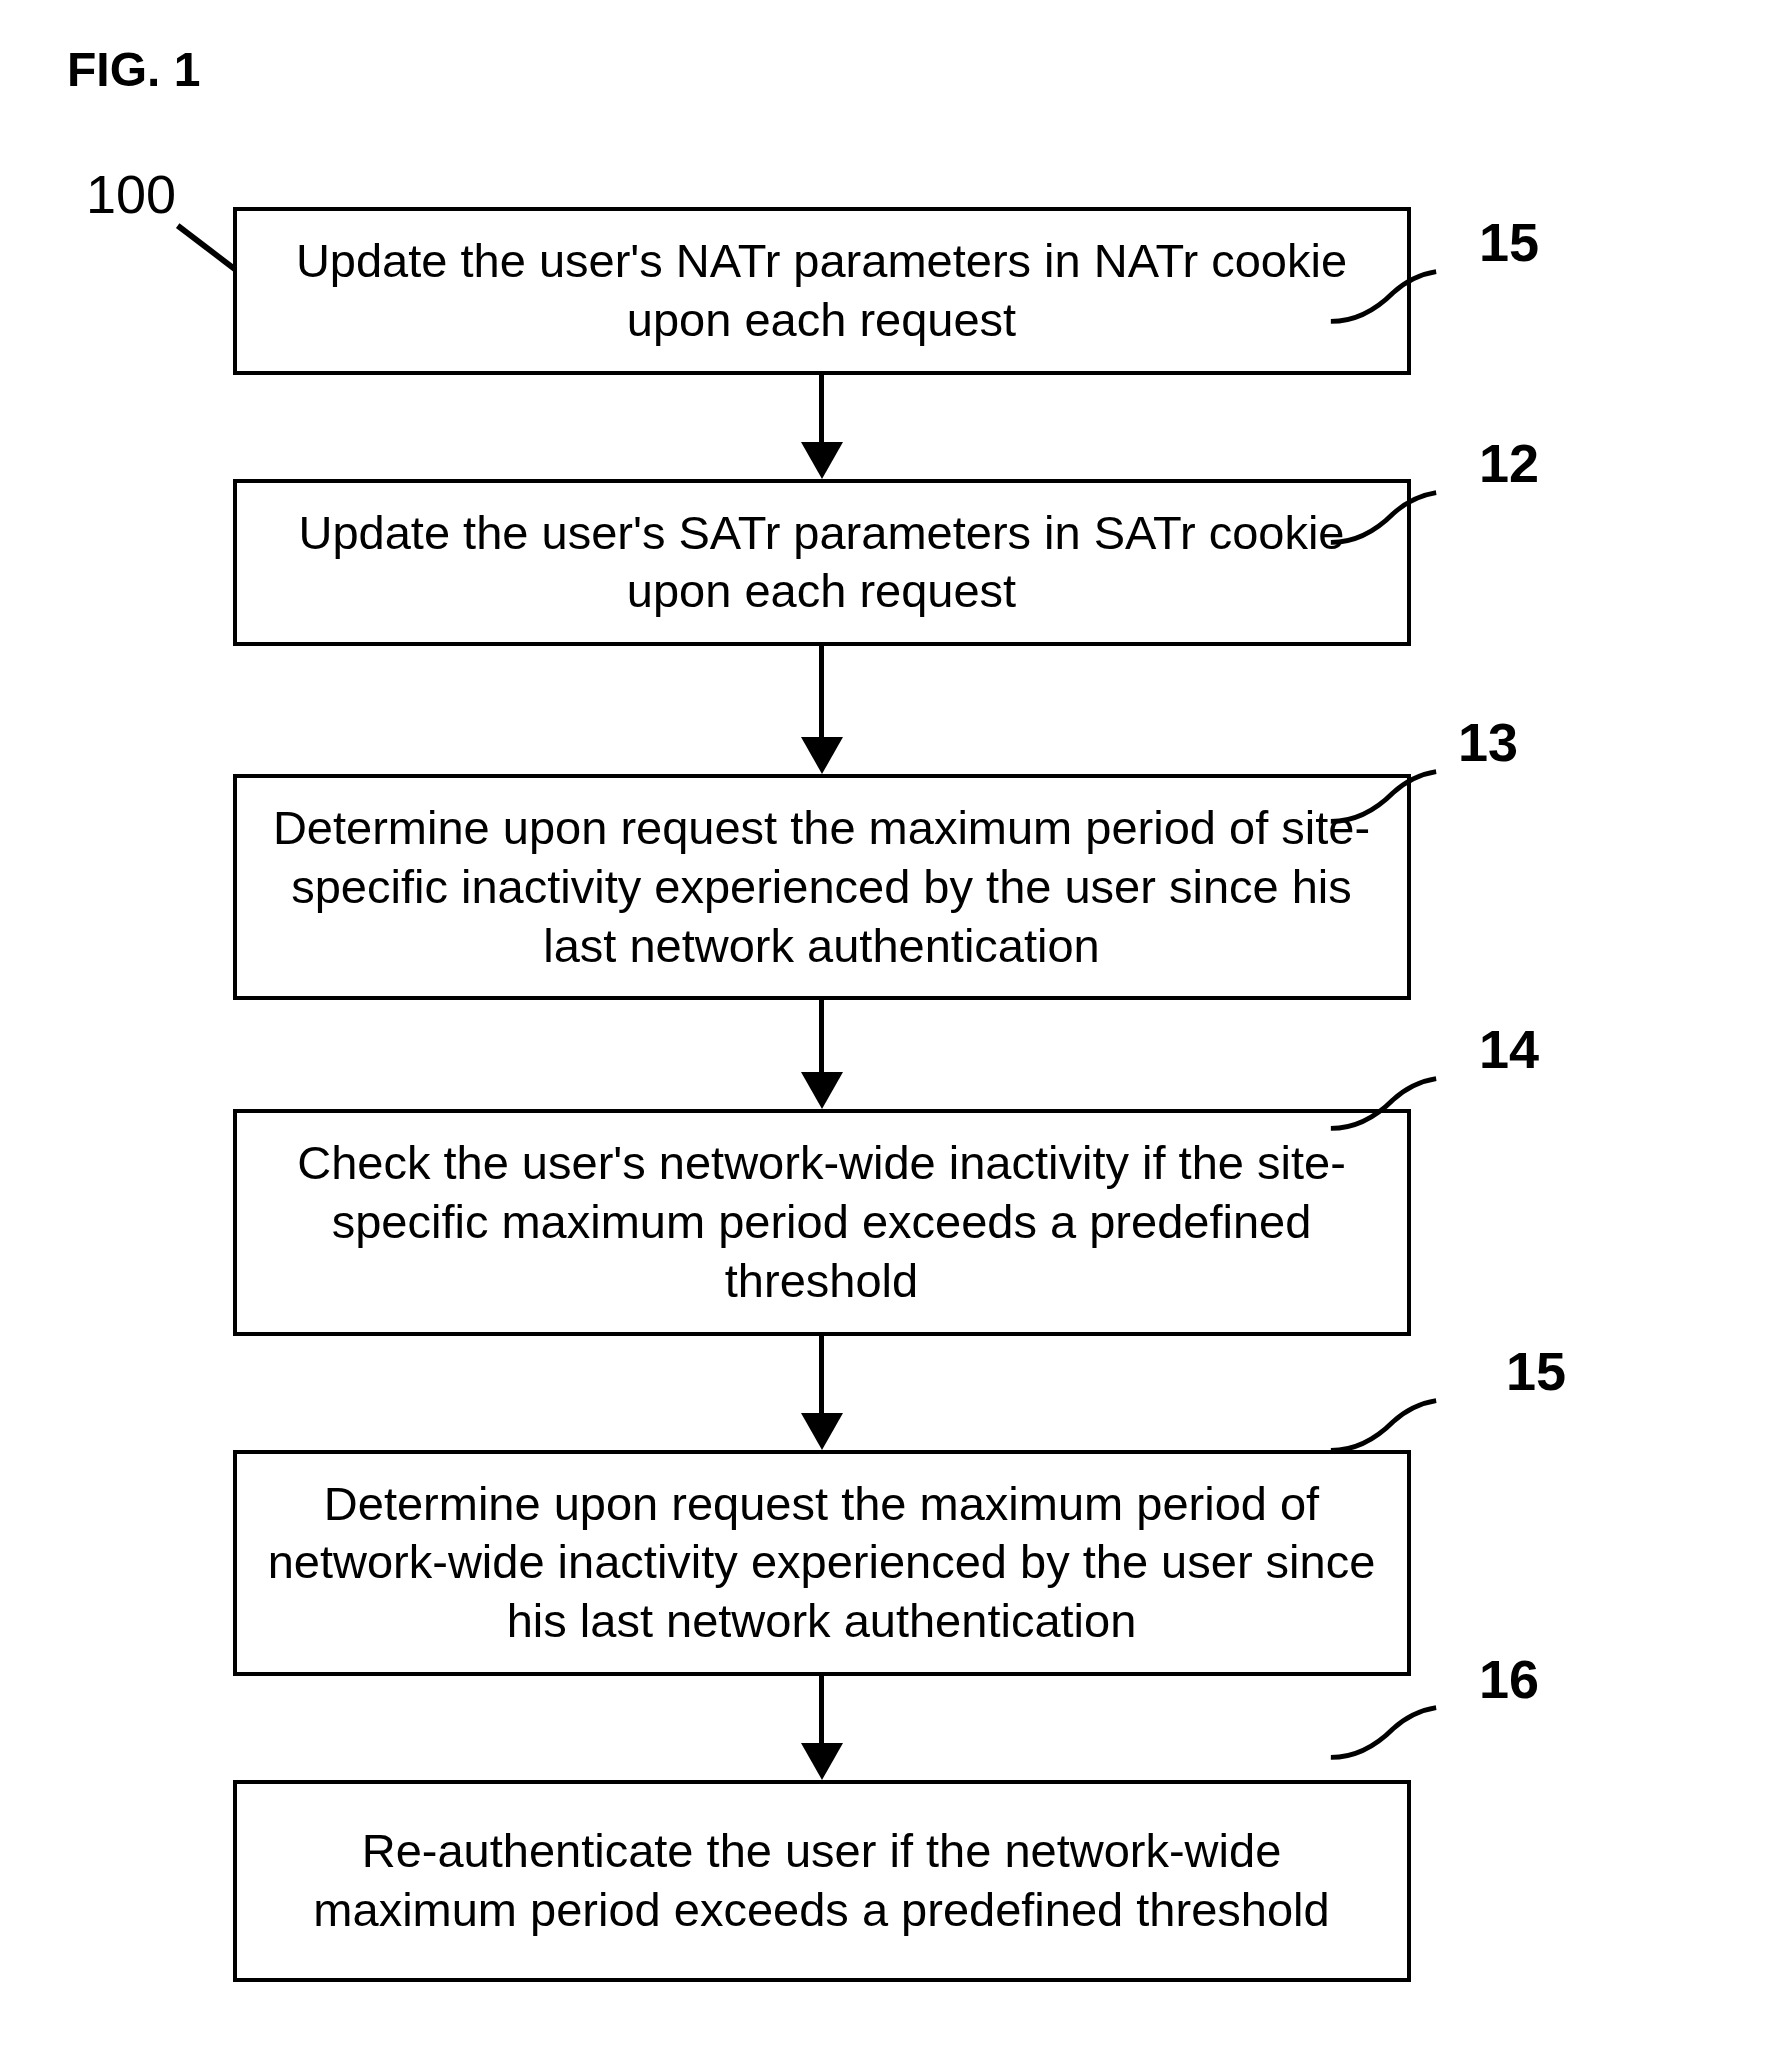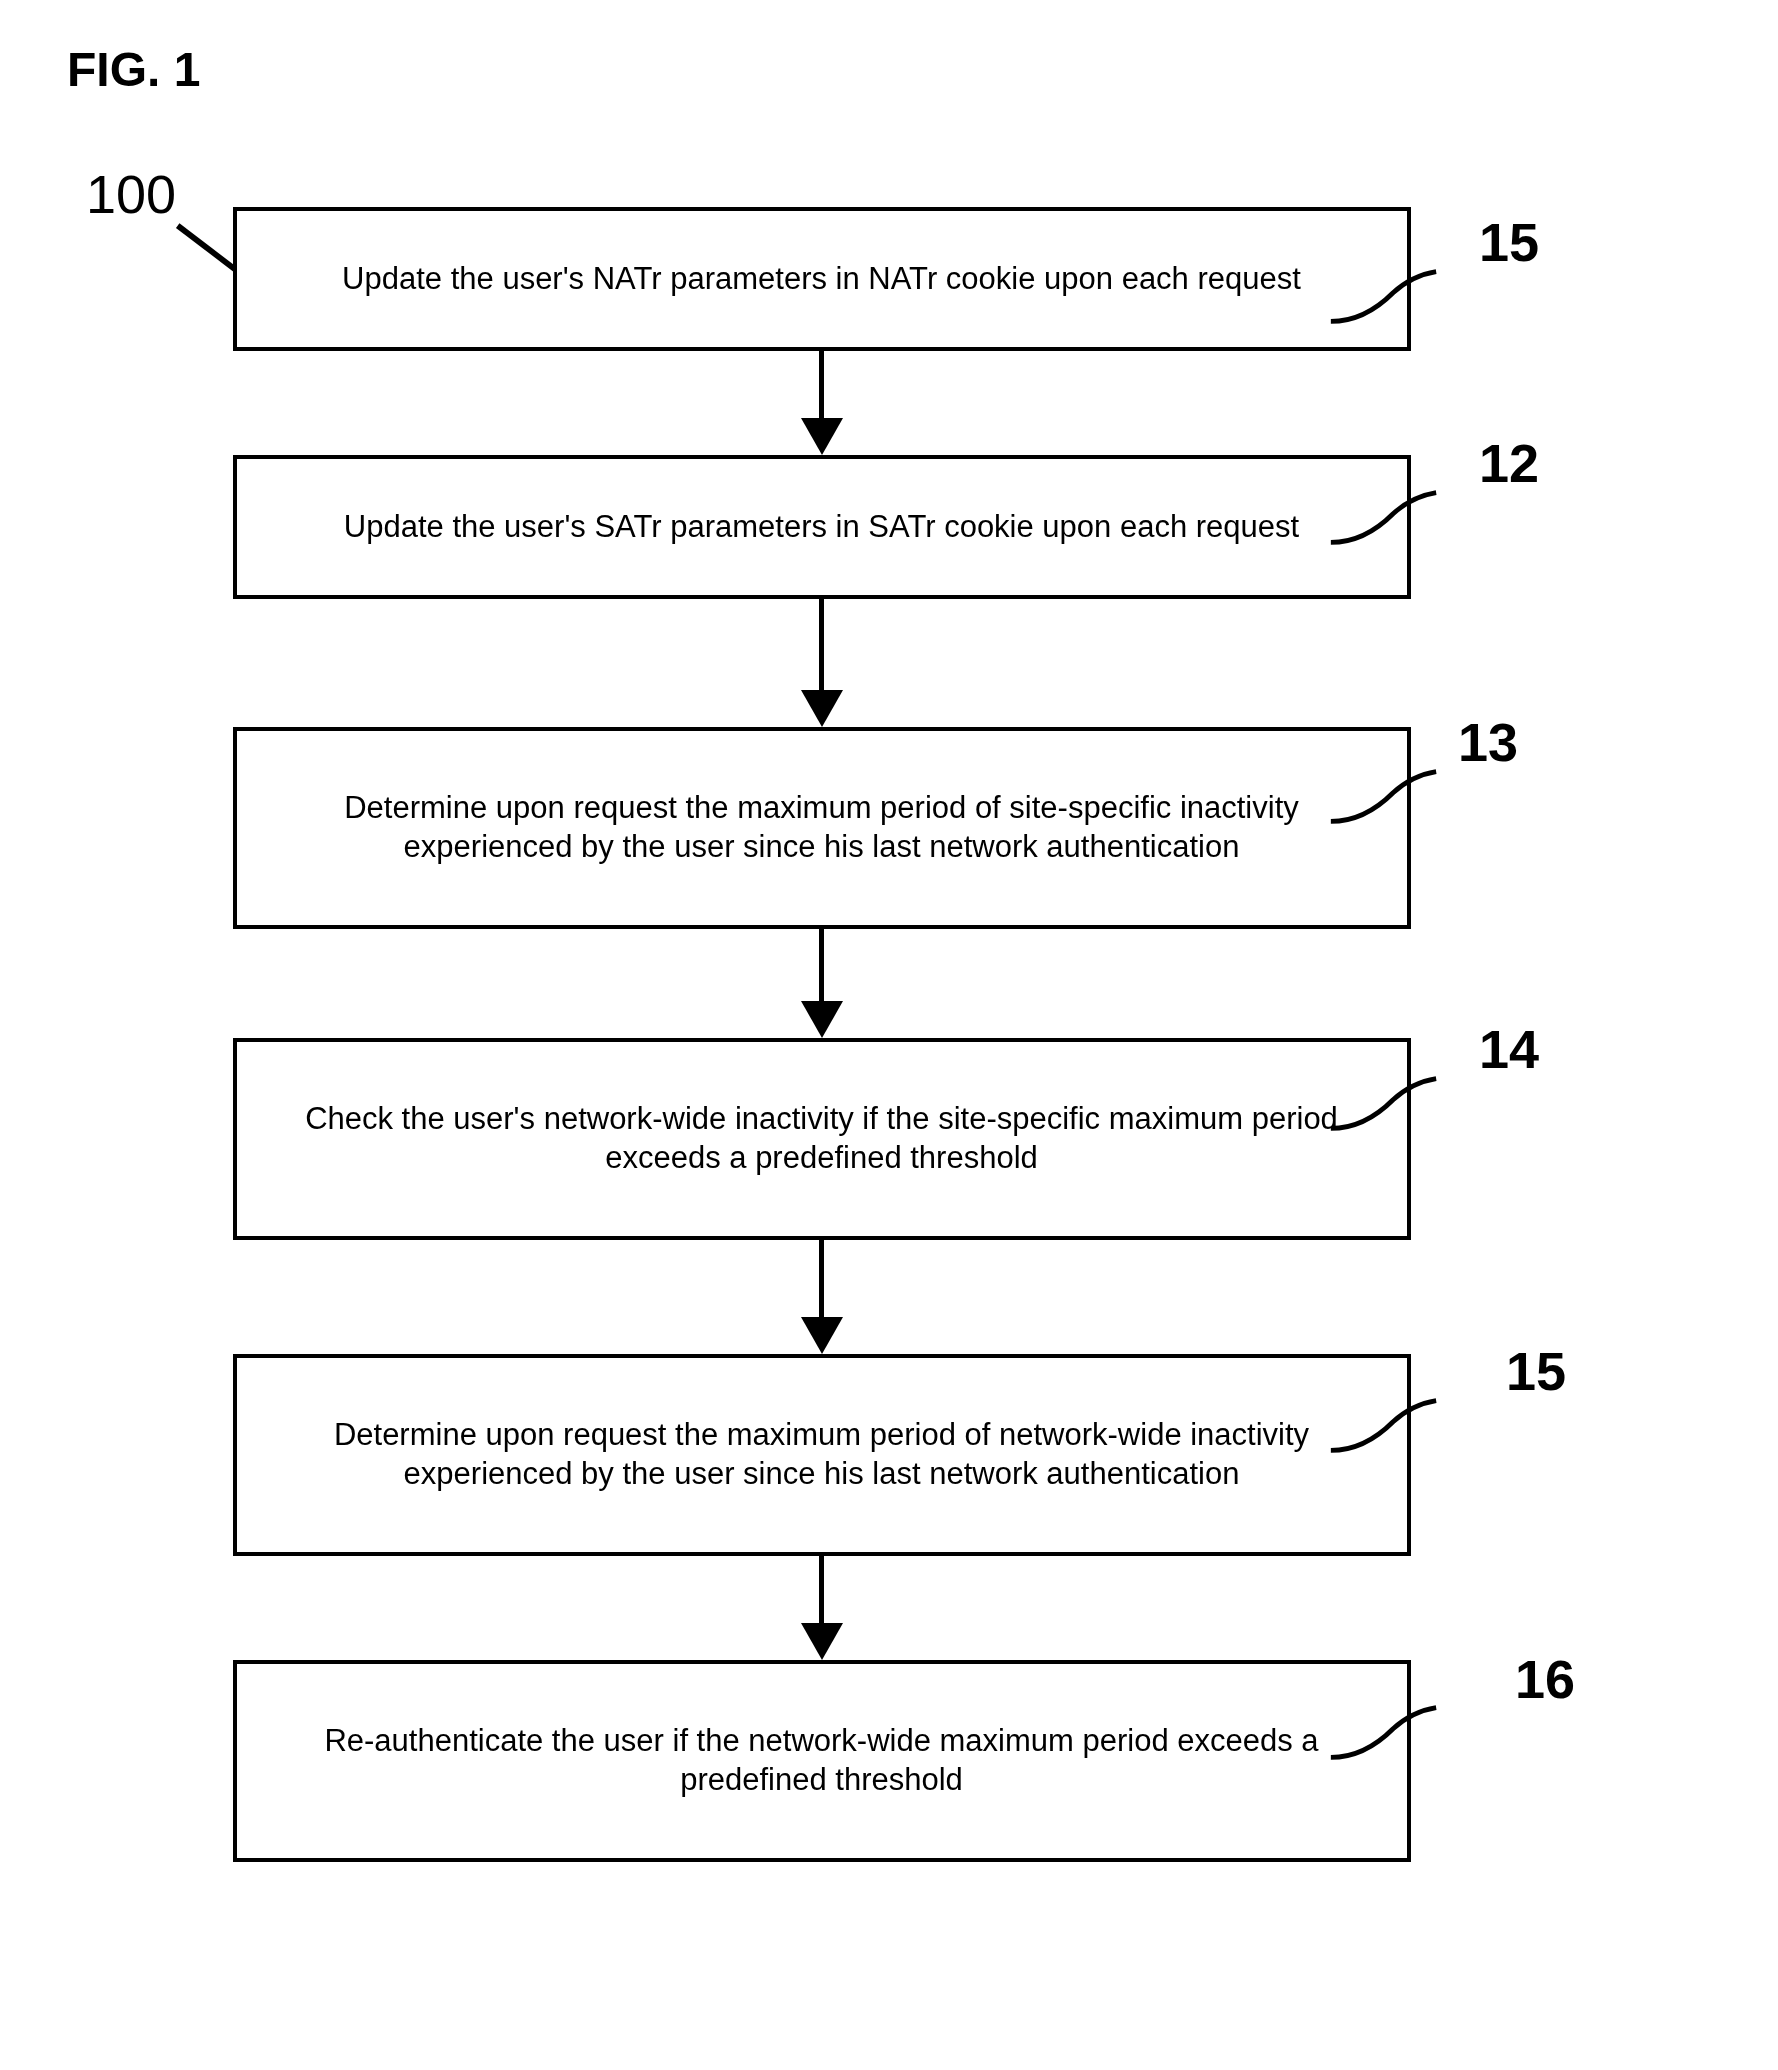--- a/index.html
+++ b/index.html
@@ -40,21 +40,21 @@
     width: 999px;
     display: flex;
     flex-direction: column;
     align-items: center;
   }
   .box {
     width: 1178px;
     border: 4.8px solid #000;
     box-sizing: border-box;
     padding: 21px 29px;
-    font-size: 31px;
+    font-size: 47px;
     line-height: 1.25;
     text-align: center;
     background: #fff;
   }
   .box.h2 { min-height: 144px; display:flex; align-items:center; justify-content:center;}
   .box.h3 { min-height: 202px; display:flex; align-items:center; justify-content:center;}
   .connector {
     display: flex;
     flex-direction: column;
     align-items: center;
@@ -157,19 +157,19 @@
   <div class="num" style="top:1018px; left:1479px;">14</div>
   <svg class="lead" style="top:1071px; left:1326px;" width="115" height="67" viewBox="0 0 120 70">
       <path d="M5 60 Q 40 60 70 30 Q 90 12 115 8" stroke="#000" stroke-width="5" fill="none"></path>
     </svg>
 
   <div class="num" style="top:1340px; left:1479px;margin-left:27px;">15</div>
   <svg class="lead" style="top:1393px; left:1326px;" width="115" height="67" viewBox="0 0 120 70">
       <path d="M5 60 Q 40 60 70 30 Q 90 12 115 8" stroke="#000" stroke-width="5" fill="none"></path>
     </svg>
 
-  <div class="num" style="top:1648px; left:1515px;">16</div>
+  <div class="num" style="top:1648px; left:1479px;">16</div>
   <svg class="lead" style="top:1700px; left:1326px;" width="115" height="67" viewBox="0 0 120 70">
       <path d="M5 60 Q 40 60 70 30 Q 90 12 115 8" stroke="#000" stroke-width="5" fill="none"></path>
     </svg>
 
 </div>
 
 
 </body></html>

